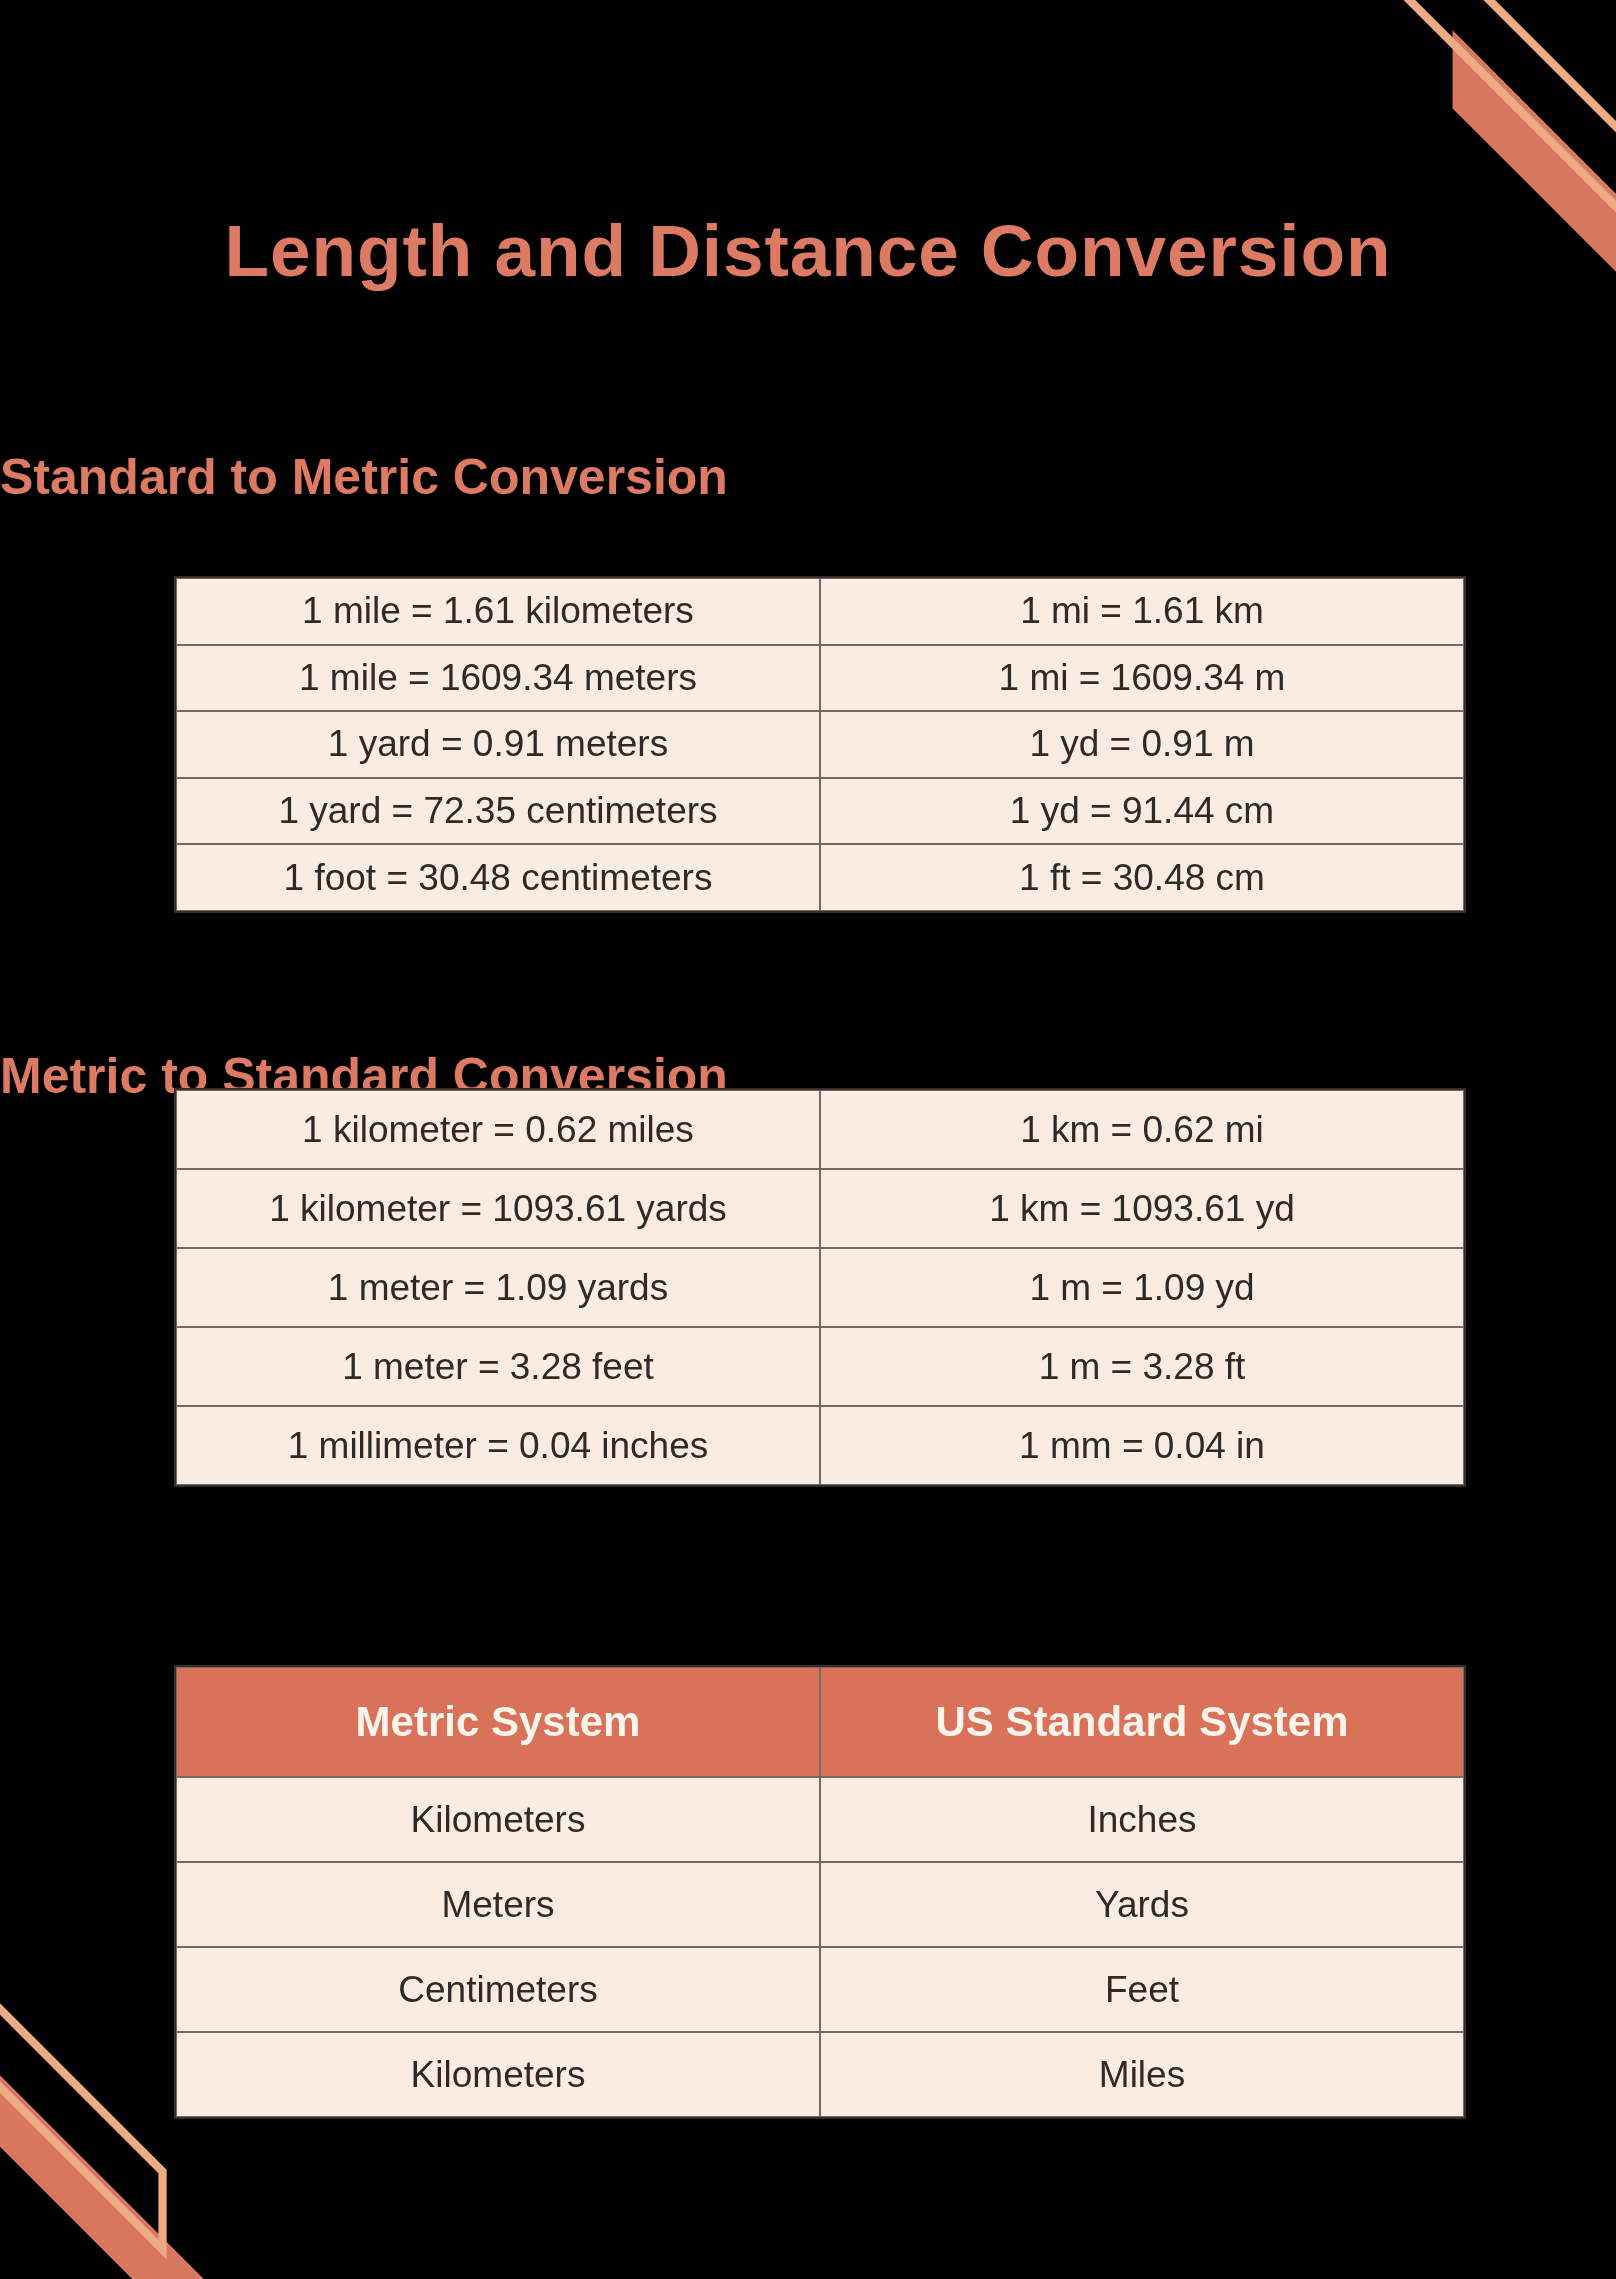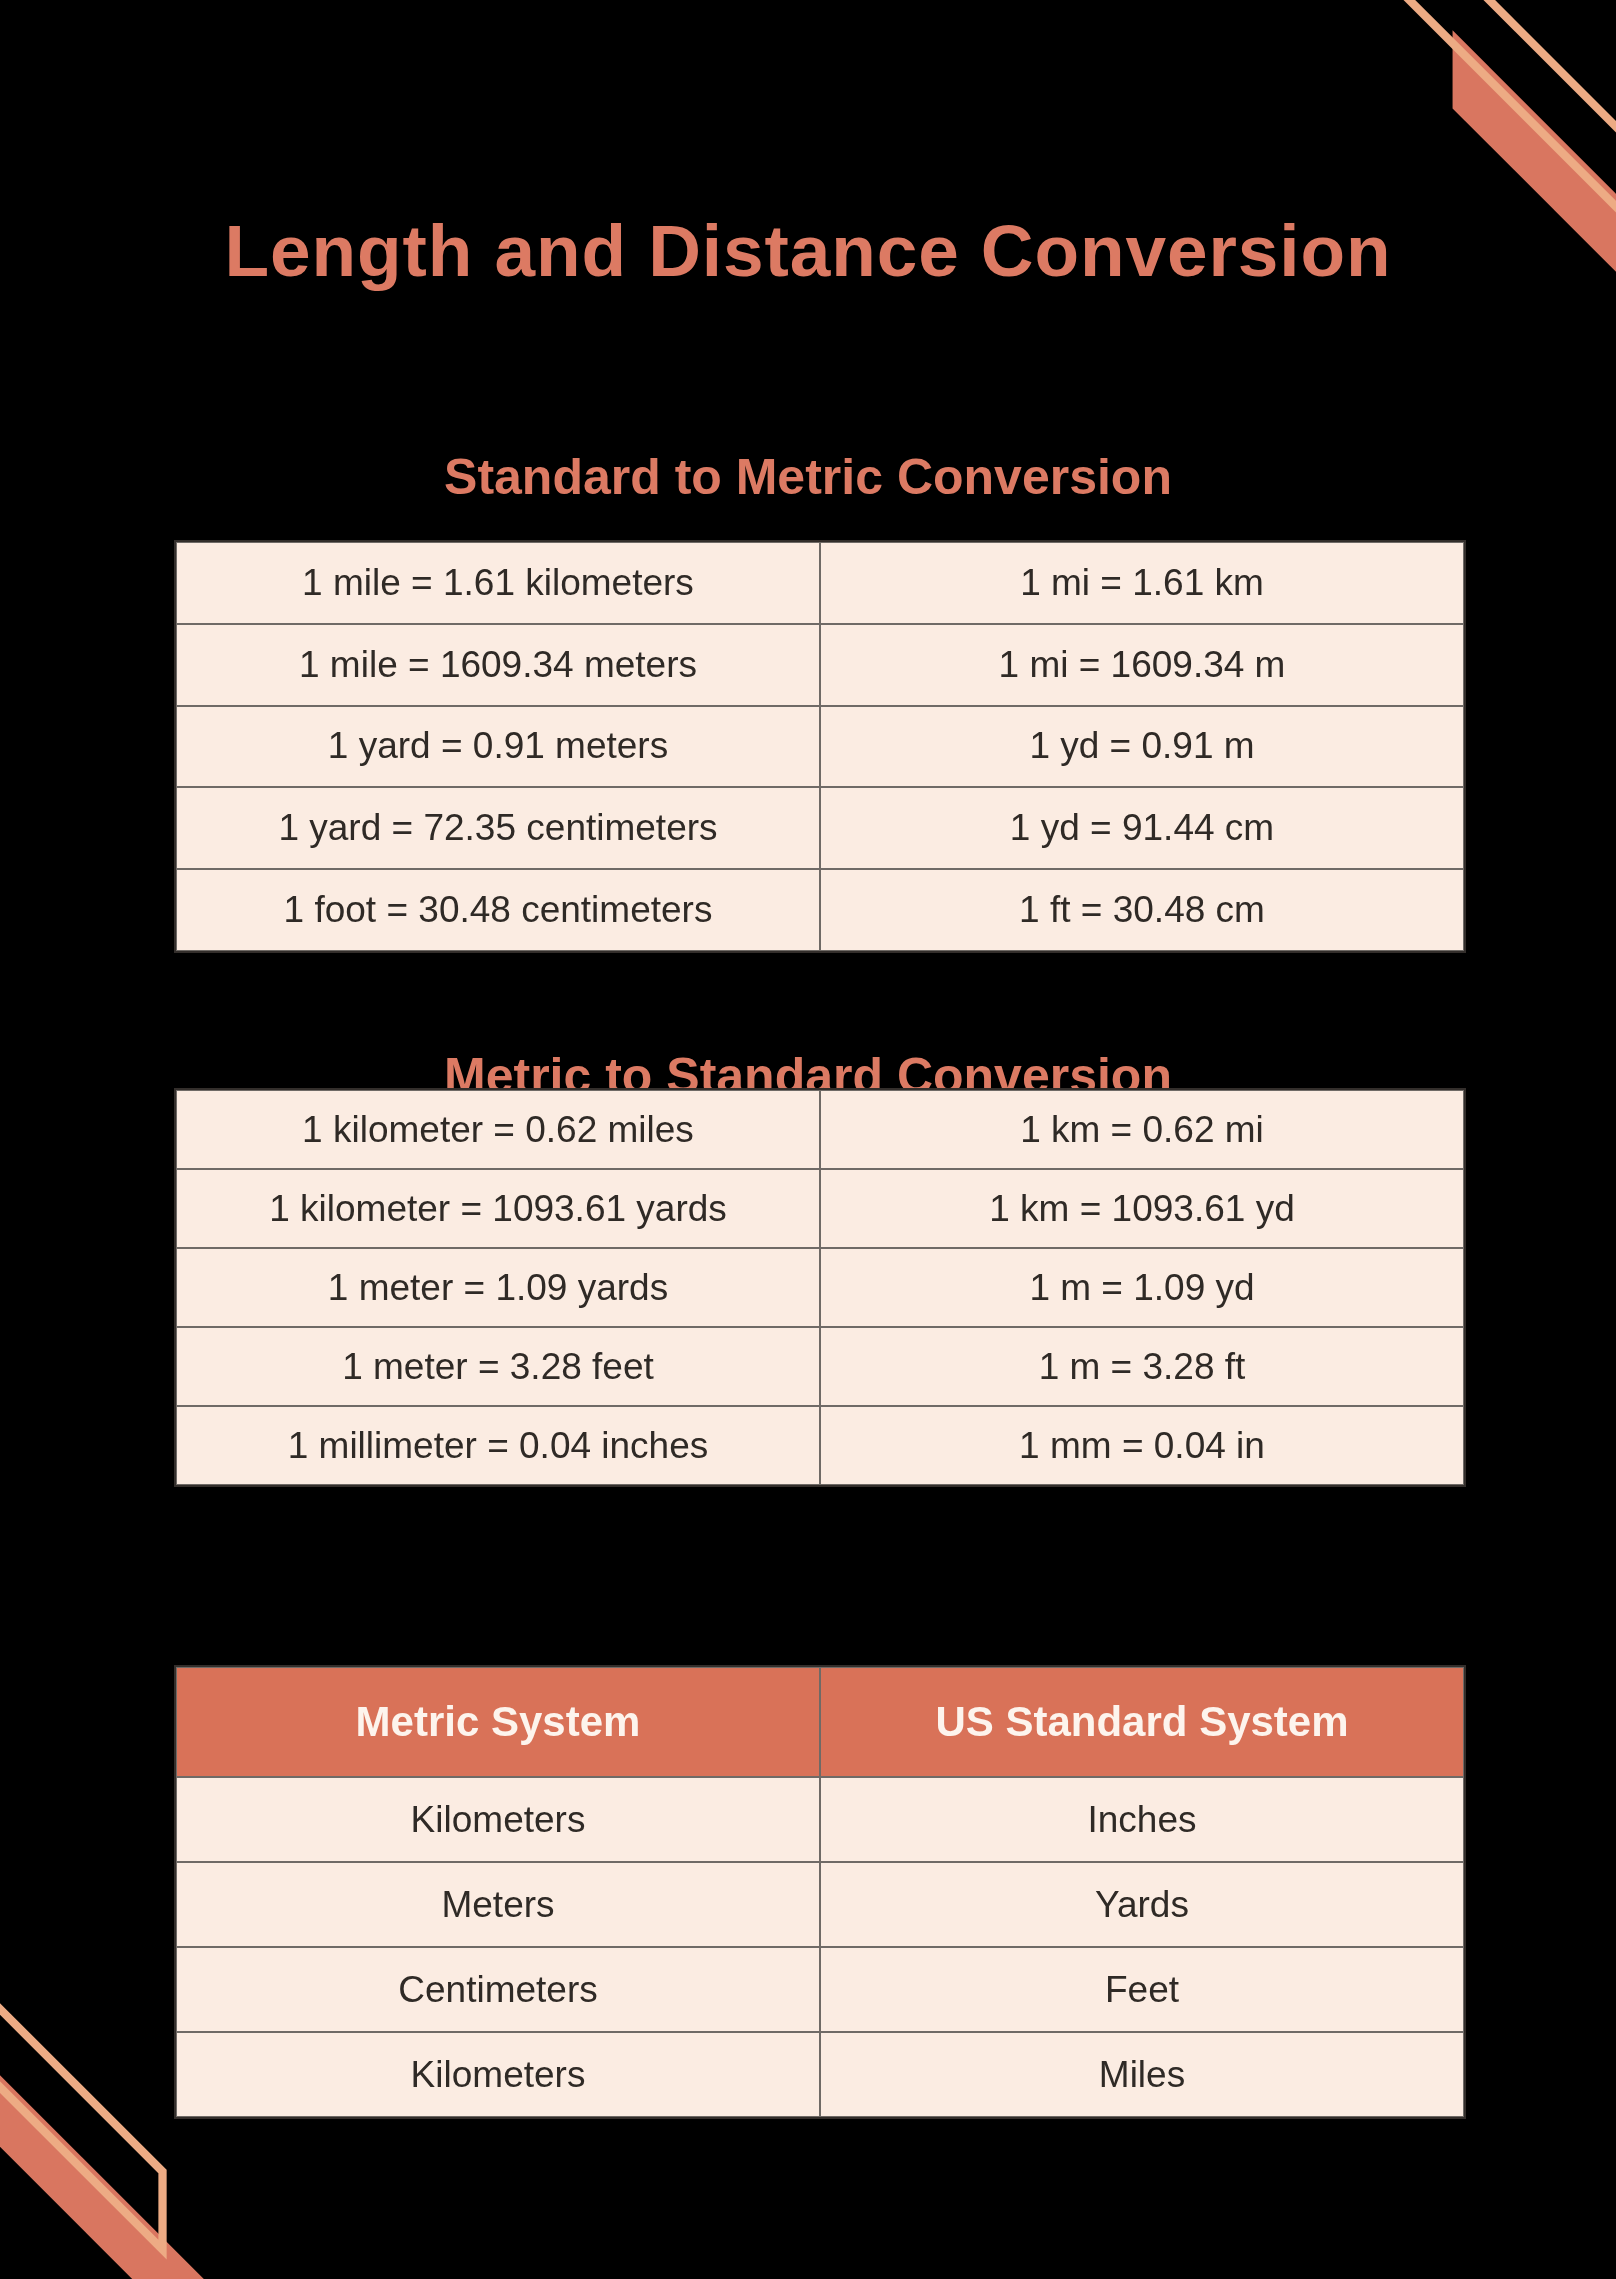--- a/index.html
+++ b/index.html
@@ -32,39 +32,39 @@
     font-weight: bold;
     letter-spacing: 0.9px;
     color: #dc7a63;
     z-index: 1;
   }
   .section-heading {
     position: absolute;
     left: 0;
     width: 100%;
     margin: 0;
-    text-align: center;
+    text-align: left;
     font-size: 50px;
     font-weight: bold;
     color: #dc7a63;
     z-index: 1;
   }
   .sh1 { top: 448px; }
   .sh2 { top: 1047px; }
   table.conv-table {
     position: absolute;
     left: 174px;
     width: 1292px;
     table-layout: fixed;
     border-collapse: separate;
     border-spacing: 0;
     border: 2.8px solid #332e2b;
     z-index: 1;
   }
-  .t1 { top: 540px; height: 413px; }
+  .t1 { top: 576px; height: 337px; }
   .t2 { top: 1088px; height: 399px; }
   .t3 { top: 1665px; height: 454px; }
   table.conv-table td, table.conv-table th {
     border: 1.8px solid #6f6a66;
     text-align: center;
     vertical-align: middle;
     background: #fbece2;
     color: #2f2a26;
     font-size: 37px;
     font-weight: normal;

